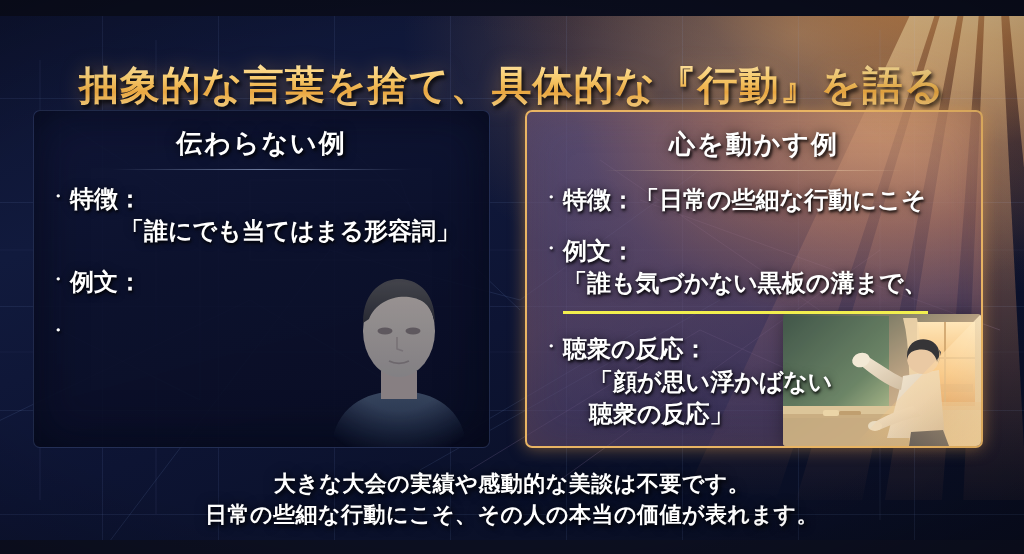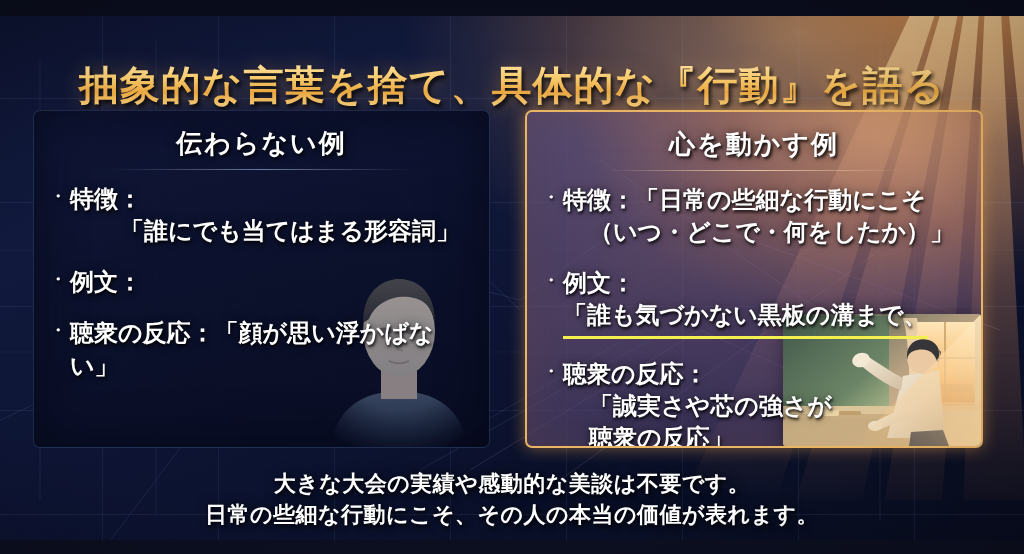--- a/index.html
+++ b/index.html
@@ -80,21 +80,21 @@
   .row .dot{color:#fff;font-size:20px;line-height:1.34;margin-right:2px;
     text-shadow:1px 2px 3px rgba(0,0,0,.9);}
   .row .txt{color:#fff;font-size:24px;line-height:1.34;font-weight:700;
     text-shadow:1px 2px 3px rgba(0,0,0,.92),0 0 9px rgba(0,0,0,.55);}
   .sub{display:block;}
   .ind-1{padding-left:50px;}
   .ind-2{padding-left:26px;}
   .hl{
     display:inline-block;
     box-shadow:inset 0 -3px 0 0 #f2ef4e;
-    padding-bottom:7px;
+    padding-bottom:15px;
   }
 
   
   .art{position:absolute;pointer-events:none;}
   .art-left{right:2px;bottom:0;width:176px;height:186px;opacity:.92;}
   .art-right{right:0;bottom:0;width:198px;height:132px;
     border-radius:3px;overflow:hidden;box-shadow:0 0 18px rgba(0,0,0,.35);}
 
   
   .footer{
@@ -181,23 +181,20 @@
 
         <div class="row">
           <span class="dot">・</span>
           <span class="txt">
             <span>例文：</span>
           </span>
         </div>
 
         <div class="row">
           <span class="dot">・</span>
-          <span class="txt">
-            <span>聴衆の反応：</span><span>「顔が思い浮かばない」</span>
-          </span>
         </div>
 
       </div>
 
       <svg class="art art-left" viewBox="0 0 176 186">
         <defs>
           <linearGradient id="hair" x1="0" y1="0" x2="0" y2="1">
             <stop offset="0%" stop-color="#4a4a4f"></stop>
               <stop offset="100%" stop-color="#2b2c35"></stop>
           </linearGradient>
@@ -235,36 +232,35 @@
     <div class="panel-inner">
       <div class="panel-head">心を動かす例</div>
       <div class="divider divider-right"></div>
 
       <div class="bullets">
 
         <div class="row">
           <span class="dot">・</span>
           <span class="txt">
             <span>特徴：</span><span>「日常の些細な行動にこそ</span>
-            <span class="sub ind-2">（いつ・どこで・何をしたか）」</span>
           </span>
         </div>
 
         <div class="row">
           <span class="dot">・</span>
           <span class="txt">
             <span>例文：</span><span class="hl">「誰も気づかない黒板の溝まで、</span>
           </span>
         </div>
 
         <div class="row">
           <span class="dot">・</span>
           <span class="txt">
             <span>聴衆の反応：</span>
-            <span class="sub ind-2">「誠実さや芯の強さが</span>
+            <span class="sub ind-2">「顔が思い浮かばない</span>
             <span class="sub ind-2">聴衆の反応」</span>
           </span>
         </div>
 
       </div>
 
       <svg class="art art-right" viewBox="0 0 198 132">
         <defs>
           <linearGradient id="roombg" x1="0" y1="0" x2="1" y2="1">
             <stop offset="0%" stop-color="#2f4b46"></stop>

